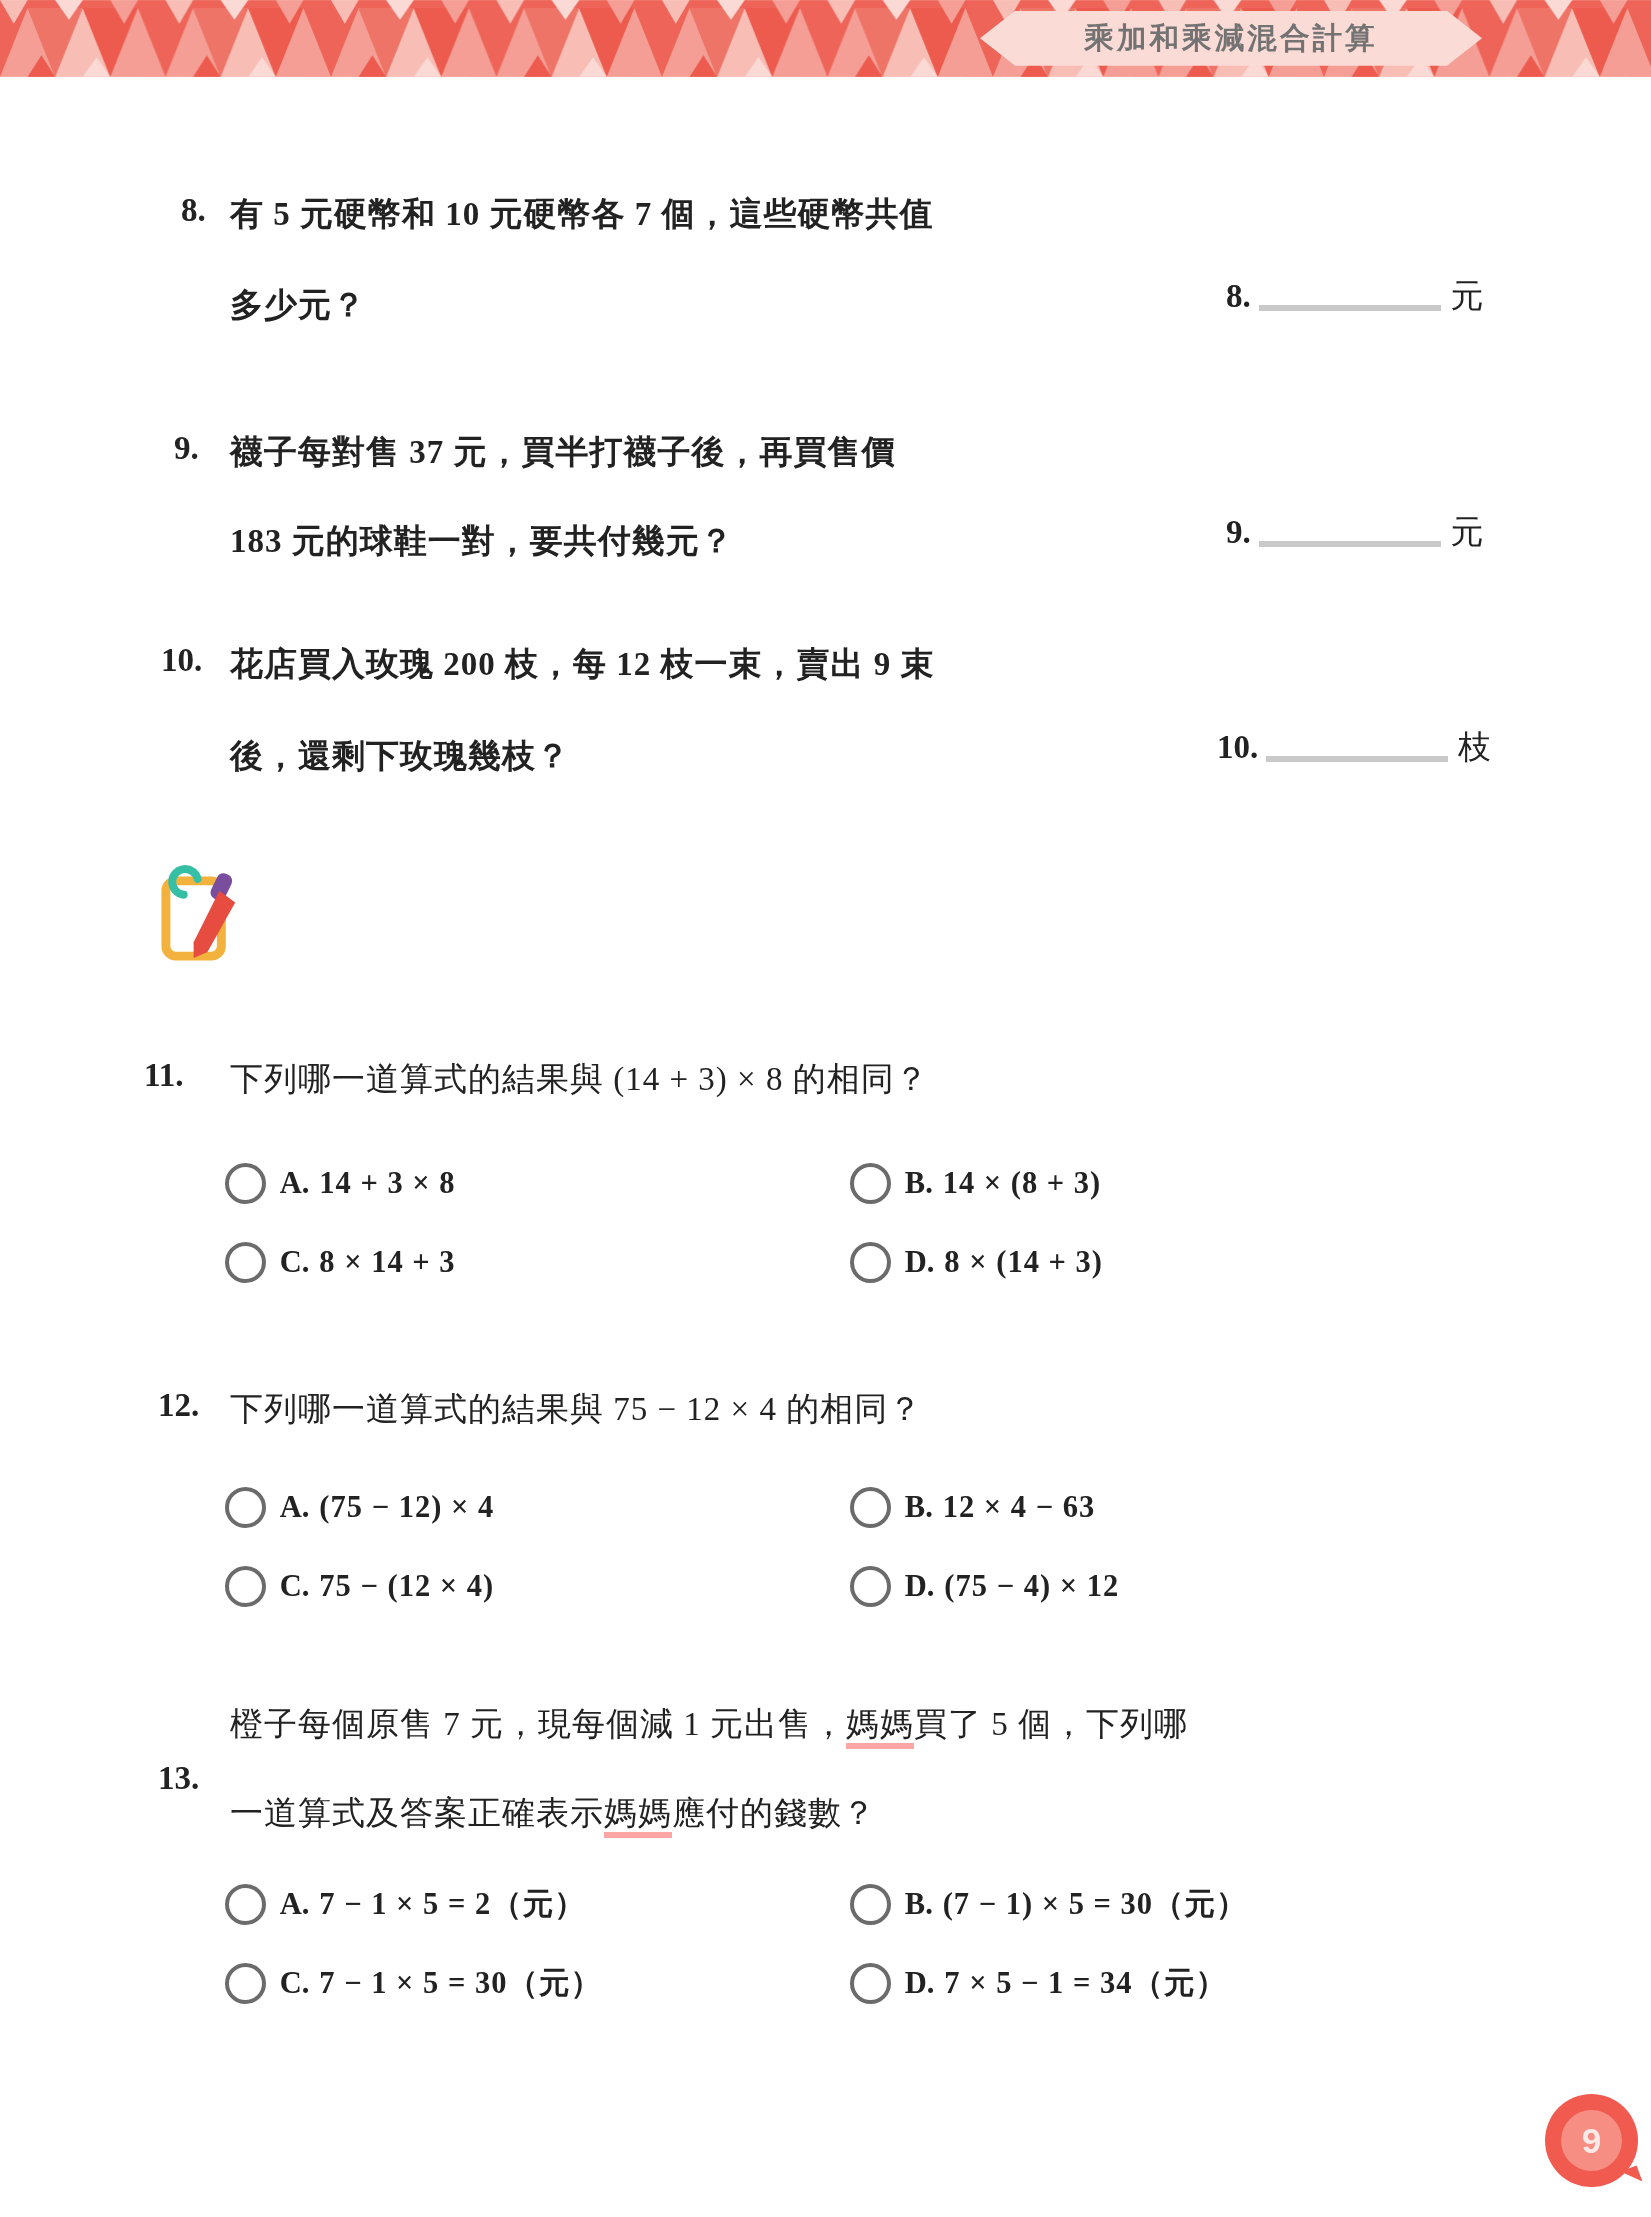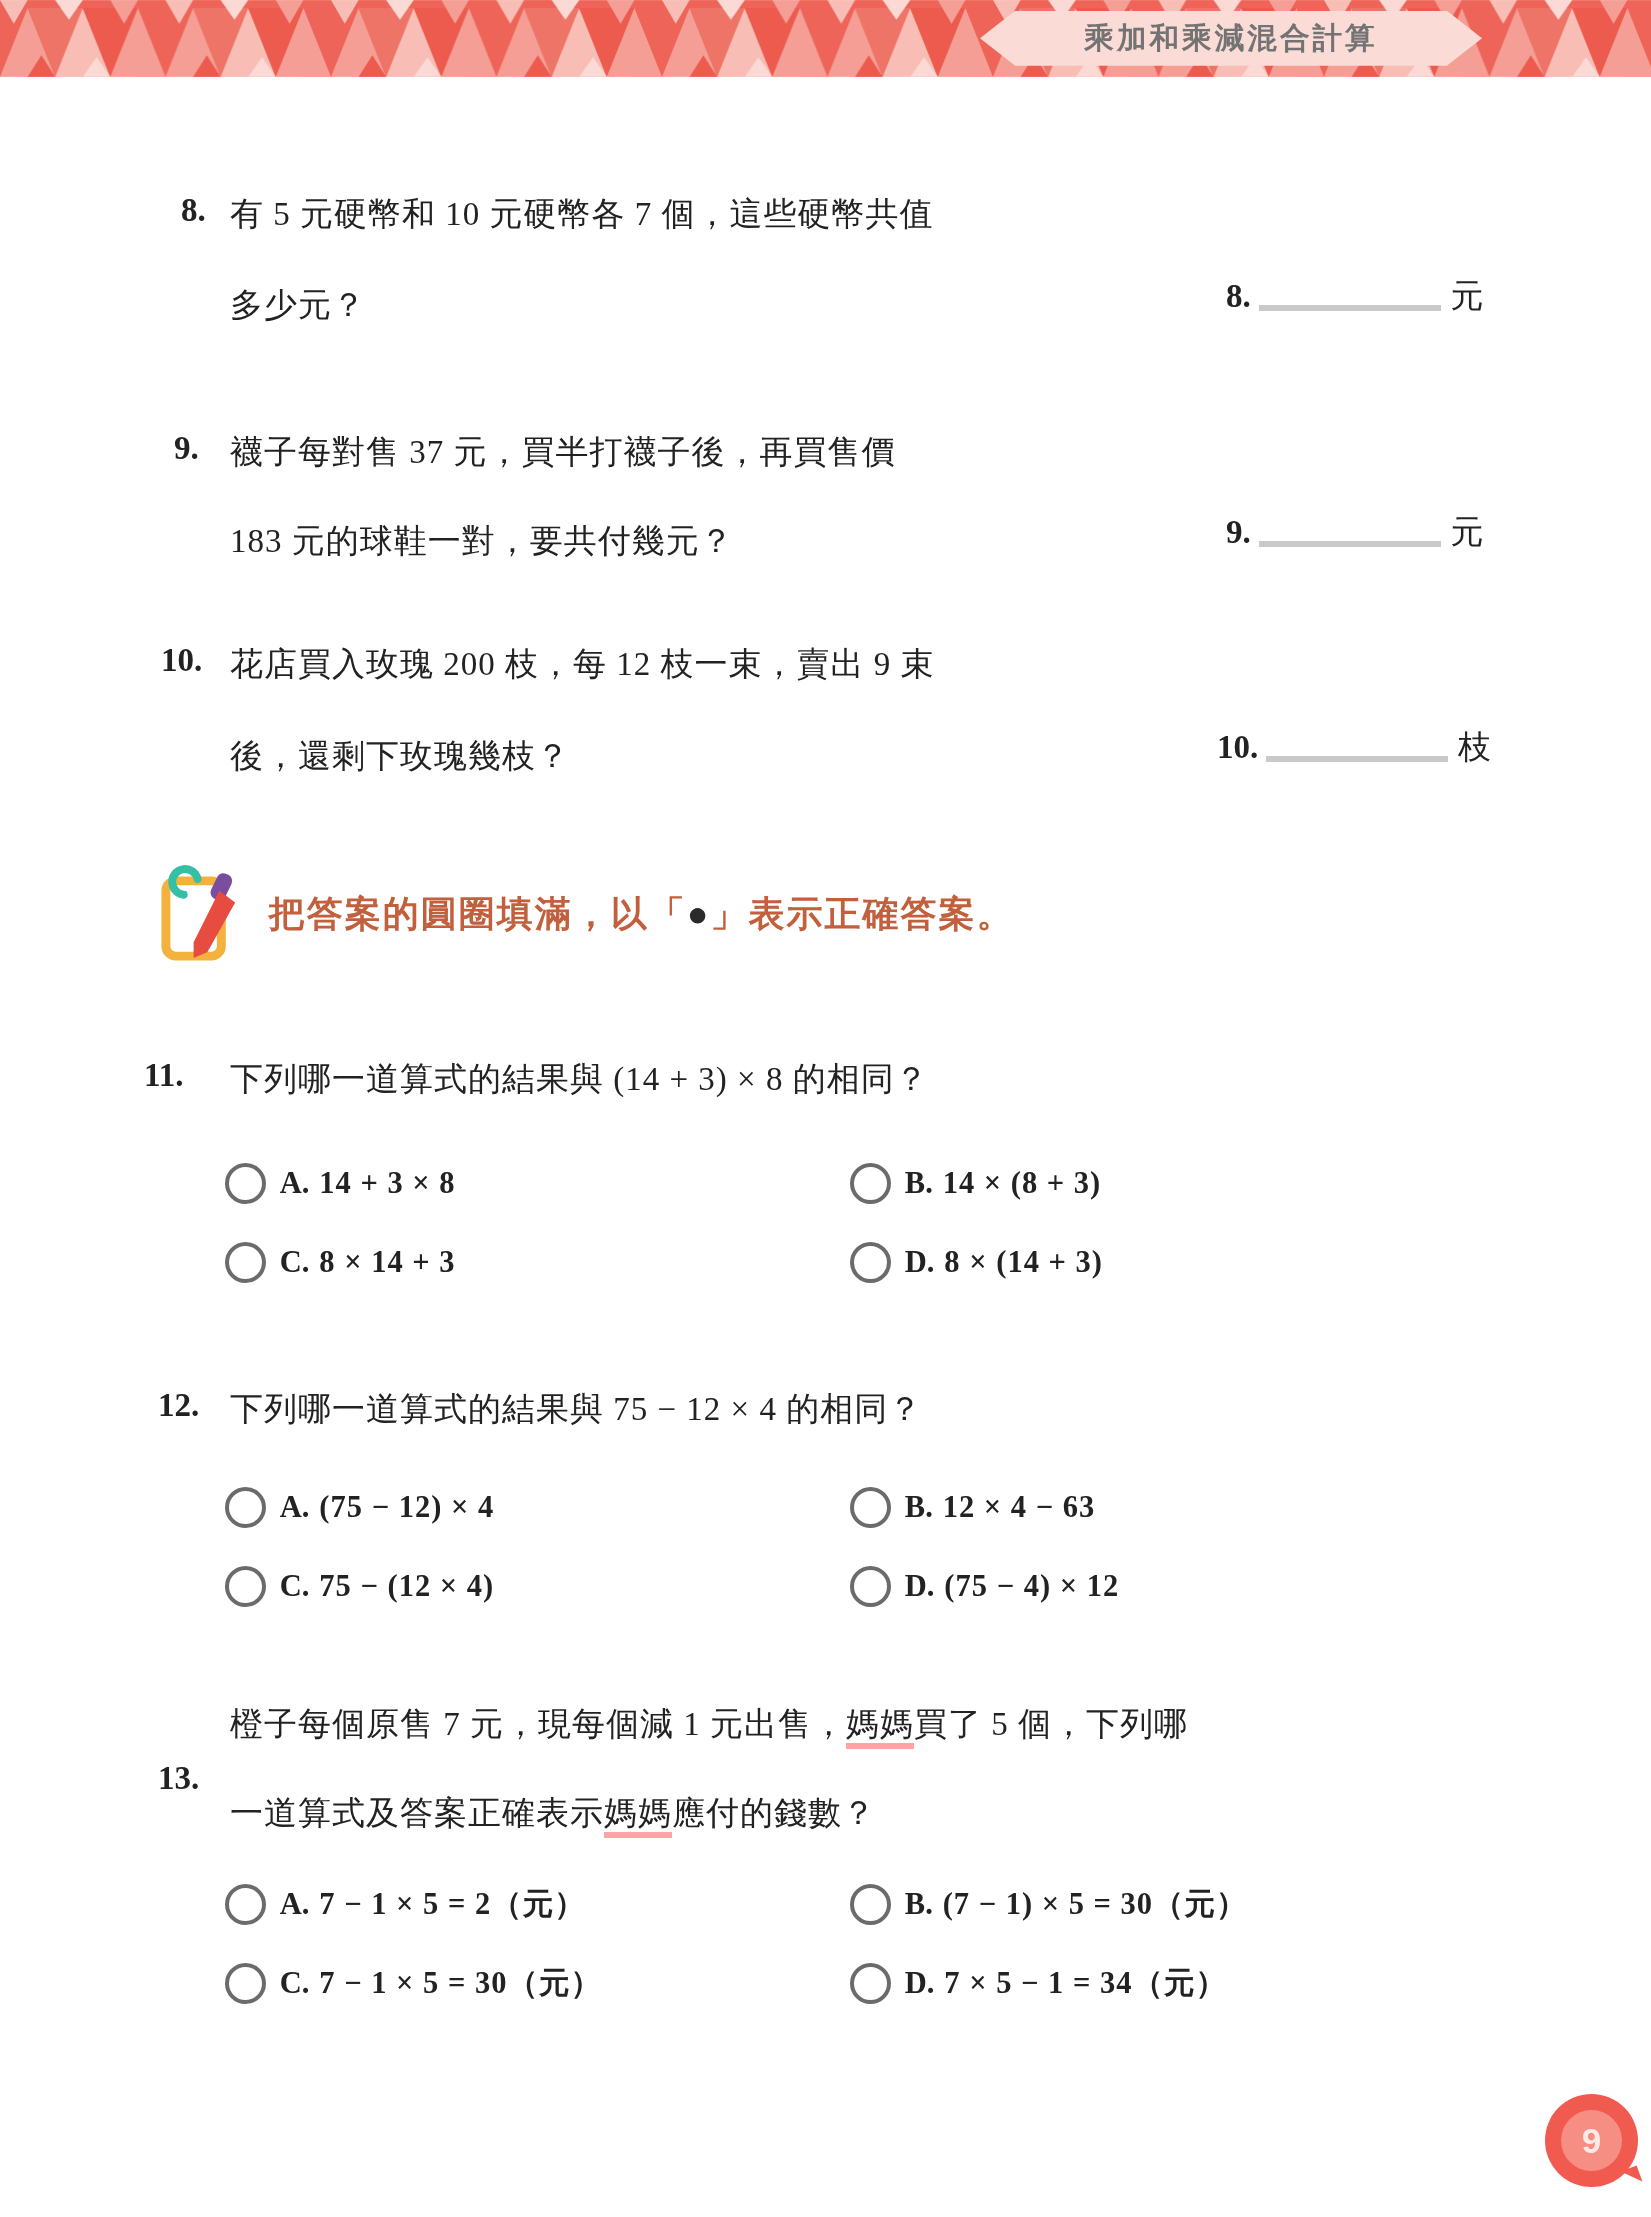--- a/index.html
+++ b/index.html
@@ -21,21 +21,21 @@
     clip-path:polygon(0 50%, 7% 0, 93% 0, 100% 50%, 93% 100%, 7% 100%);
     display:flex; align-items:center; justify-content:center;
   }
   .title-badge span {
     font-family:"Liberation Sans","DejaVu Sans",sans-serif;
     font-weight:bold; font-size:29.6px; letter-spacing:3px; color:#737373;
   }
 
   
   .q-num  { position:absolute; font-weight:bold; font-size:33px; }
-  .q-line { position:absolute; font-size:33px; letter-spacing:1px; white-space:nowrap; }
+  .q-line { position:absolute; font-size:33px; letter-spacing:1px; white-space:nowrap;font-weight:bold; }
 
   .ans-row { position:absolute; display:flex; align-items:flex-end; }
   .ans-num { font-weight:bold; font-size:33px; line-height:1; padding-bottom:2px; }
   .ans-blank {
     width:182px; height:5.9px; background:#c9c9c9; margin:0 9.9px 3.9px 7.9px;
   }
   .ans-unit { font-size:33px; line-height:1; padding-bottom:2px; }
 
   
   .instruction { position:absolute; top:865px; left:156px; display:flex; align-items:center; }
@@ -137,23 +137,20 @@
   <span class="ans-unit">枝</span>
 </div>
 
 <div class="instruction">
   <svg class="icon" viewBox="0 0 100 100" aria-hidden="true">
     <rect x="10" y="16" width="56" height="76" rx="10" fill="none" stroke="#f3b23e" stroke-width="9"></rect>
     <path d="M28 30 a13 13 0 1 1 14 -16" stroke="#35bfa4" stroke-width="8" fill="none" stroke-linecap="round"></path>
     <rect x="58" y="8" width="16" height="28" rx="7" fill="#7a4e9e" transform="rotate(26 66 22)"></rect>
     <path d="M64 26 L80 38 L52 88 L38 94 L38 78 Z" fill="#e64c3f"></path>
   </svg>
-  <div class="instr-text">
-    <span>把答案的圓圈填滿，以「</span><span class="bullet">●</span><span>」表示正確答案。</span>
-  </div>
 </div>
 
 <div class="prompt-num" style="top:1057px; left:144px;">11.</div>
 <div class="prompt" style="top:1057px; left:230px;">下列哪一道算式的結果與 (14 + 3) × 8 的相同？</div>
 <div class="opt-grid" style="top:1160px;">
   <div class="opt">
     <span class="radio"></span>
     <span class="opt-label">A.</span>
     <span class="opt-text">14 + 3 × 8</span>
   </div>

